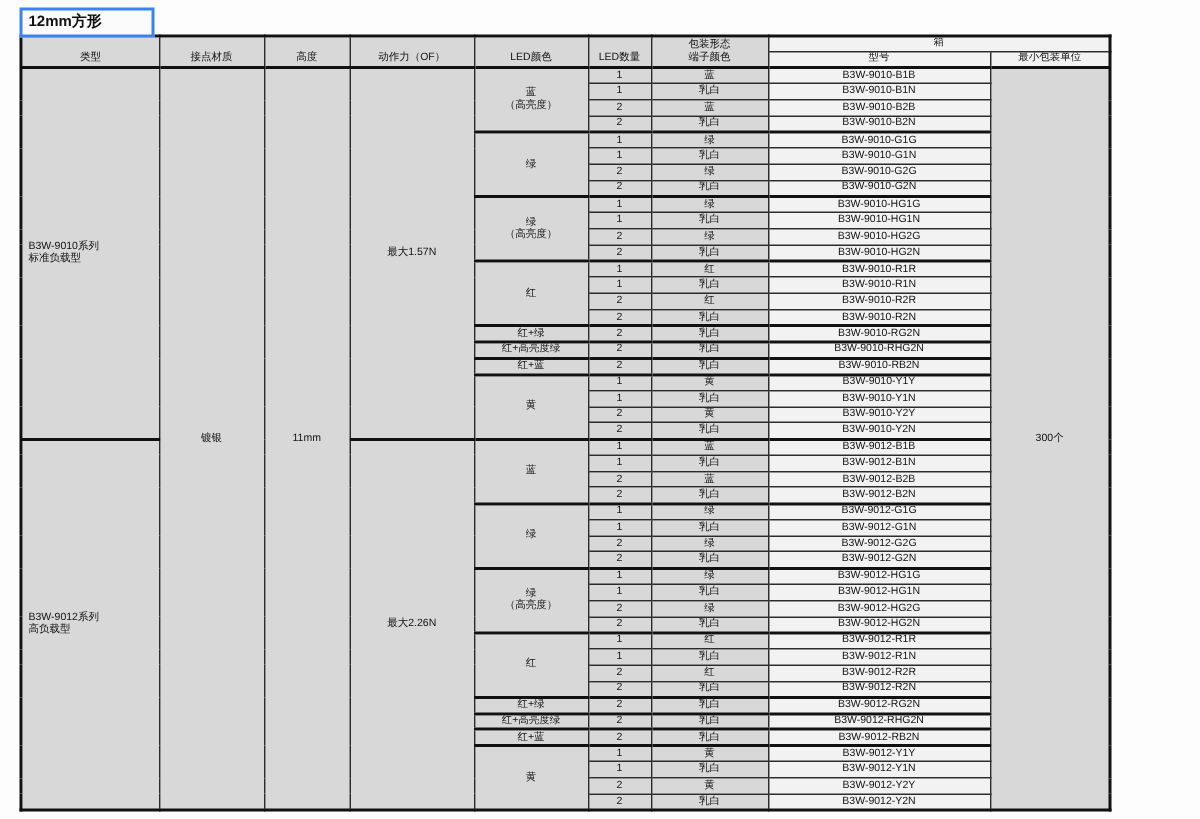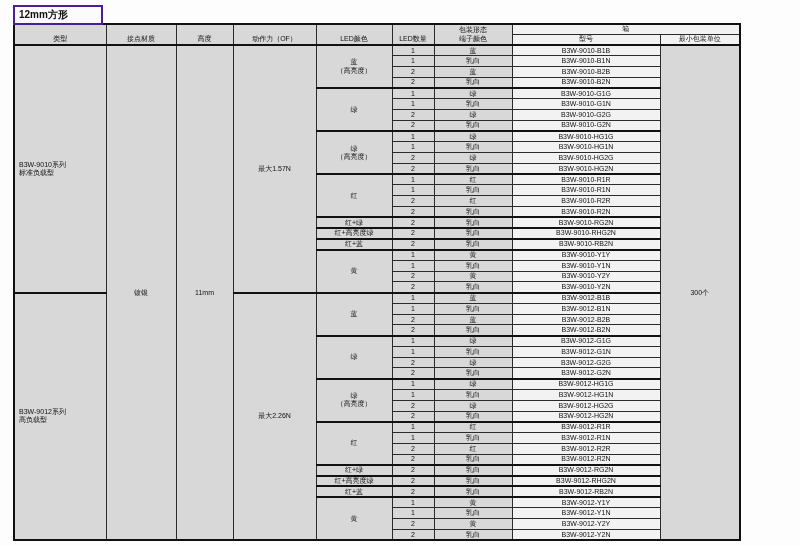--- a/index.html
+++ b/index.html
@@ -1,21 +1,21 @@
 <!DOCTYPE html>
 <html><head>
 <meta charset="utf-8">
 <style>
   * { margin:0; padding:0; box-sizing:border-box; }
   html,body { width:800px; height:546px; }
   body { background:#ffffff; font-family:"Liberation Sans", sans-serif; color:#111; }
   .page { position:relative; width:800px; height:546px; background:#fdfdfd; overflow:hidden; }
   .title-box {
     position:absolute; left:13px; top:5px; width:90px; height:20px;
-    border:2px solid #4c1d95; background:#fbfbfb; z-index:2;
+    border:2px solid #3b82f6; background:#fbfbfb; z-index:2;
     font-size:10px; font-weight:bold; line-height:16px; padding-left:4px;
   }
   table.spec {
     position:absolute; left:13px; top:23px; width:726px;
     border-collapse:collapse; table-layout:fixed;
     border:2px solid #111;
   }
   th, td {
     border:1px solid #2b2b2b; background:#d8d8d8;
     font-size:7px; font-weight:normal; line-height:1.15;

